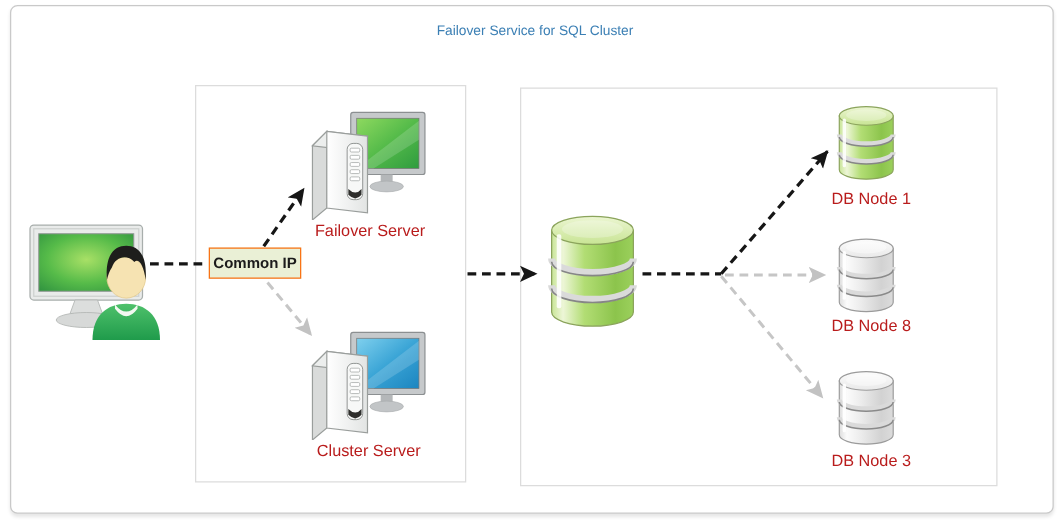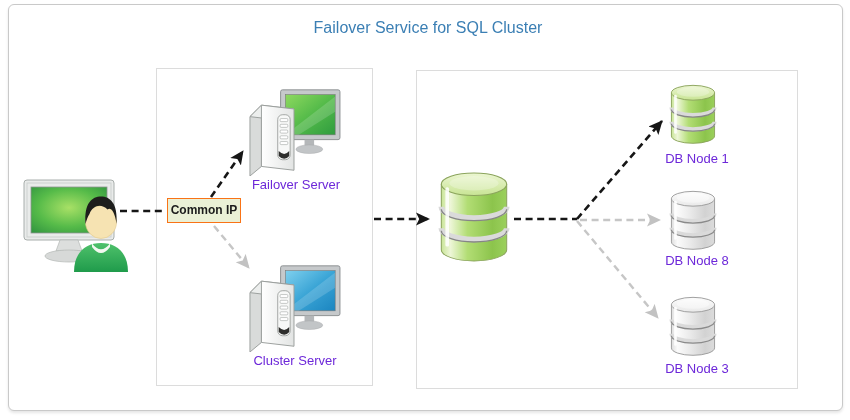--- a/index.html
+++ b/index.html
@@ -7,31 +7,31 @@
     position:relative;width:850px;height:420px;background:#ffffff;
     font-family:"Liberation Sans", sans-serif;overflow:hidden;
   }
   .card{
     position:absolute;left:8px;top:4px;width:833px;height:405px;
     background:#ffffff;border:1px solid #c9c9c9;border-radius:6px;
     box-shadow:0 2px 3px rgba(0,0,0,0.10);
   }
   .title{
     position:absolute;left:428px;top:19px;transform:translateX(-50%);
-    font-size:16px;color:#3b7fb4;white-space:nowrap;
+    font-size:11px;color:#3b7fb4;white-space:nowrap;
   }
   .gbox{
     position:absolute;background:#ffffff;border:1px solid #dcdcdc;
   }
   .box-left{left:156px;top:68px;width:215px;height:316px;}
   .box-right{left:416px;top:70px;width:380px;height:317px;}
   .icon{position:absolute;}
   .nodelabel{
     position:absolute;transform:translateX(-50%);
-    font-size:13px;color:#6d28d9;white-space:nowrap;text-align:center;
+    font-size:13px;color:#b91c1c;white-space:nowrap;text-align:center;
   }
   .nodelabel.wrap{white-space:normal;width:110px;line-height:16px;}
   .iplabel{
     position:absolute;left:167px;top:198px;width:72px;height:23px;
     line-height:23px;text-align:center;background:#eaf0d6;
     border:1px solid #f97316;font-size:12px;font-weight:bold;color:#1b1b1b;
   }
   .edges{position:absolute;left:0;top:0;pointer-events:none;}
   .edge-b{stroke:#161616;stroke-width:2.6;stroke-dasharray:7 4.6;fill:none;}
   .edge-g{stroke:#c6c6c6;stroke-width:2.4;stroke-dasharray:7 4.6;fill:none;}

